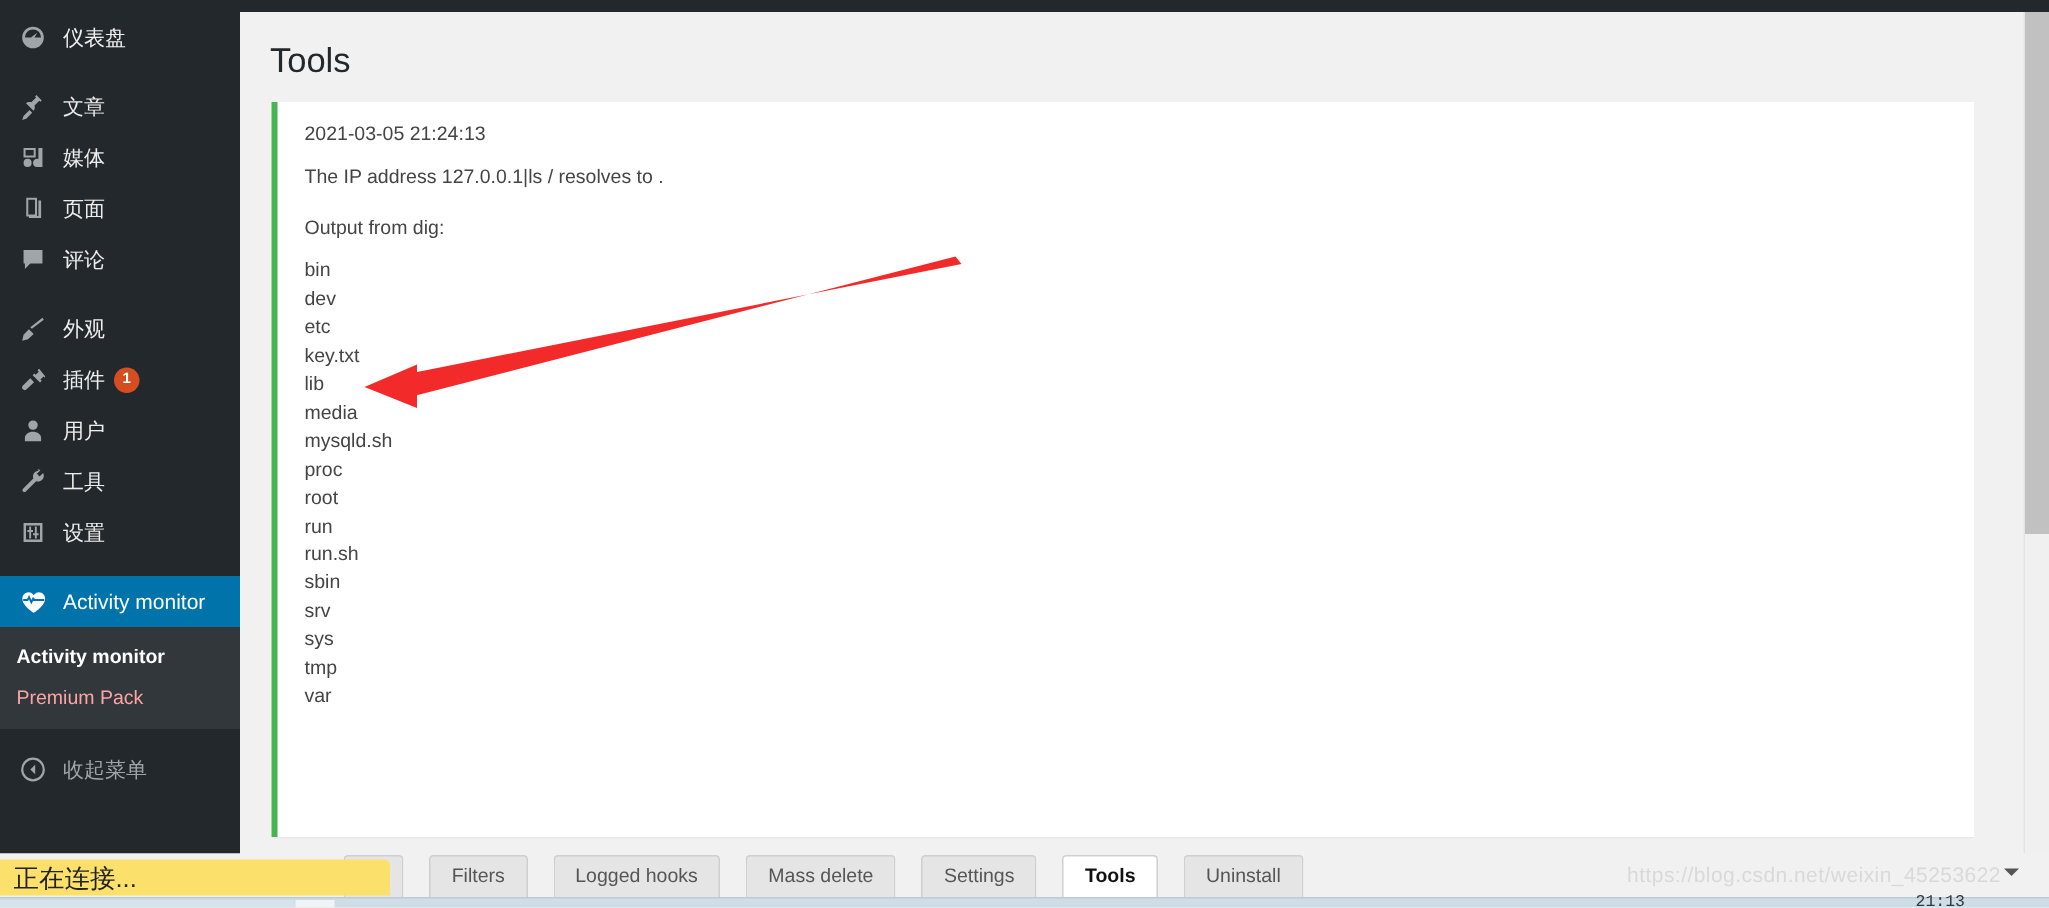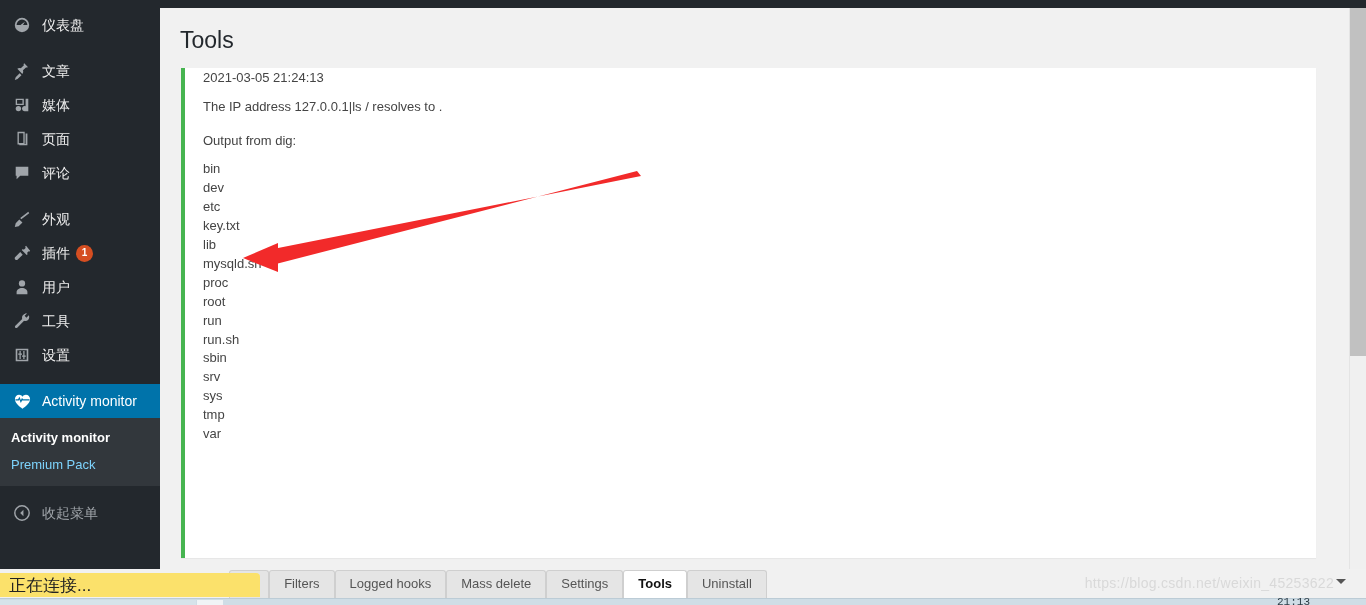--- a/index.html
+++ b/index.html
@@ -51,21 +51,21 @@
     display: inline-flex; align-items: center; justify-content: center;
     min-width: 17px; height: 17px; margin-left: 6px;
     padding: 0 4px; border-radius: 10px;
     background: #d54e21; color: #fff;
     font-size: 10px; font-weight: bold; line-height: 1;
   }
 
   .submenu { background: #32373c; padding: 6px 0 8px 0; }
   .submenu-item {
     padding: 6px 0 6px 11px;
-    font-size: 13px; color: #7dd3fc; cursor: pointer;
+    font-size: 13px; color: #fca5a5; cursor: pointer;
   }
   .submenu-item.current { color: #ffffff; font-weight: bold; }
 
   .collapse {
     display: flex; align-items: center;
     height: 34px; padding-left: 11px; margin-top: 10px;
     color: #a0a5aa; font-size: 14px; cursor: pointer;
   }
   .collapse .ico { width: 22px; height: 20px; margin-right: 9px;
     display: flex; align-items: center; justify-content: center; }
@@ -81,21 +81,21 @@
   .page-title {
     font-size: 23px; font-weight: normal; color: #23282d;
     padding: 18px 0 12px 20px; line-height: 1.3;
   }
 
   .notice {
     margin: 0 20px 0 21px;
     background: #ffffff;
     border-left: 4px solid #46b450;
     box-shadow: 0 1px 1px rgba(0,0,0,.04);
-    padding: 0 12px 14px 18px;
+    padding: 11px 12px 14px 18px;
     height: 490px;
   }
   .notice p {
     font-size: 13px; color: #444;
     margin: 0 0 14px 0; line-height: 1.5;
   }
   .notice p.tight { margin-bottom: 10px; }
   .filelist { font-size: 13px; color: #444; line-height: 18.9px; }
   .filelist div { white-space: pre; }
 
@@ -118,21 +118,21 @@
     width: 16px; height: 348px;
     background: #c1c1c1;
   }
 
   
   .tabbar {
     position: absolute; left: 0; top: 569px;
     width: 1366px; height: 29px;
     background: #f1f1f1;
   }
-  .tabs { position: absolute; left: 229px; bottom: 0; display: flex; gap: 0; }
+  .tabs { position: absolute; left: 229px; bottom: 0; display: flex; gap: 17px; }
   .tab {
     background: #e5e5e5;
     border: 1px solid #cfcfcf;
     border-bottom: none;
     border-radius: 3px 3px 0 0;
     padding: 5px 14px 6px 14px;
     font-size: 13px; color: #555;
     white-space: nowrap; cursor: pointer;
     line-height: 1.2;
   }
@@ -330,20 +330,21 @@
     <div class="notice">
       <p class="tight">2021-03-05 21:24:13</p>
       <p>The IP address 127.0.0.1|ls / resolves to .</p>
       <p class="tight">Output from dig:</p>
       <div class="filelist">
           <div>bin</div>
           <div>dev</div>
           <div>etc</div>
           <div>key.txt</div>
           <div>lib</div>
+          <div>media</div>
           <div>mysqld.sh</div>
           <div>proc</div>
           <div>root</div>
           <div>run</div>
           <div>run.sh</div>
           <div>sbin</div>
           <div>srv</div>
           <div>sys</div>
           <div>tmp</div>
           <div>var</div>

